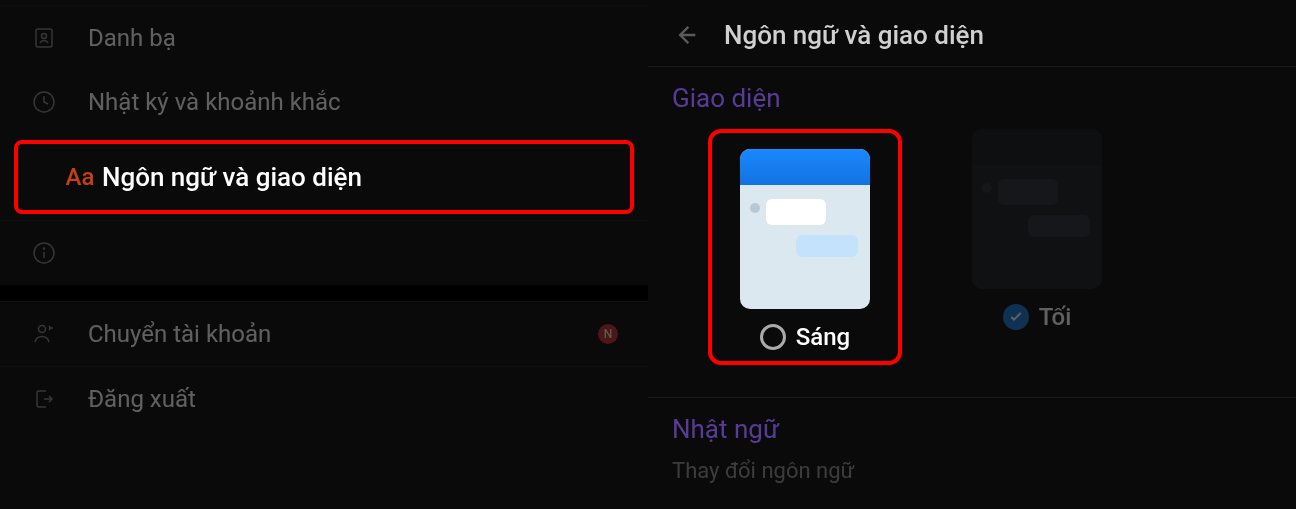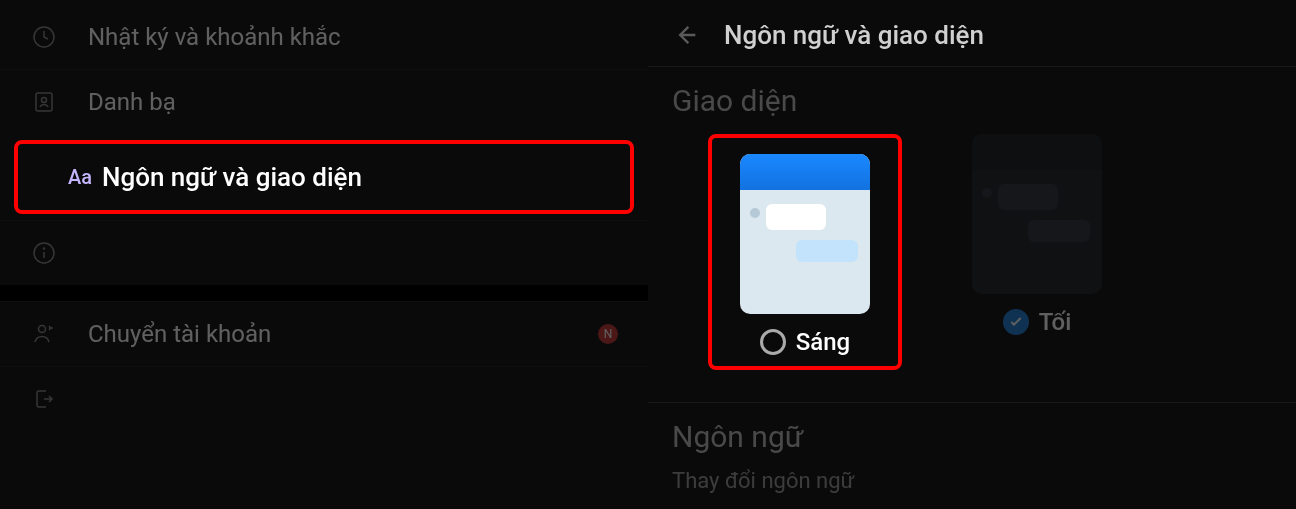--- a/index.html
+++ b/index.html
@@ -60,22 +60,22 @@
     .menu-item-highlight .icon {
       width: 28px;
       height: 28px;
       margin-right: 26px;
       display: flex;
       align-items: center;
       justify-content: center;
       flex-shrink: 0;
     }
     .menu-item-highlight .aa-text {
-      color: #c4b5fd;
-      font-size: 20px;
+      color: #c2410c;
+      font-size: 24px;
       font-weight: 500;
       margin-left: 36px;
     }
     .menu-item-highlight .label {
       font-size: 26px;
       font-weight: 500;
       color: #fff;
     }
     .gap {
       height: 16px;
@@ -104,42 +104,42 @@
       margin-right: 24px;
       opacity: 0.5;
       cursor: pointer;
     }
     .right-title {
       font-size: 26px;
       font-weight: 500;
       color: #d0d0d0;
     }
     .section-label {
-      font-size: 30px;
-      color: #737373;
+      font-size: 26px;
+      color: #8b5cf6;
       padding: 16px 24px 6px 24px;
       opacity: 0.6;
     }
     .theme-row {
       display: flex;
       gap: 70px;
       padding: 10px 20px 20px 60px;
       margin-bottom: 12px;
     }
     .theme-option {
       display: flex;
       flex-direction: column;
       align-items: center;
       cursor: pointer;
     }
     .theme-option.dimmed { opacity: 0.35; }
     .theme-box-hl {
       padding: 16px 28px 10px 28px;
       border: 4px solid #ff0000;
-      border-radius: 8px;
+      border-radius: 13px;
       display: flex;
       flex-direction: column;
       align-items: center;
     }
     .preview {
       width: 130px;
       height: 160px;
       border-radius: 10px;
       overflow: hidden;
       margin-bottom: 14px;
@@ -210,41 +210,41 @@
       color: #888;
       padding: 8px 24px;
       opacity: 0.4;
     }
   </style>
 </head>
 <body>
 
 <div class="panel-left">
 
-  <div class="menu-item first">
-    <span class="icon">
-      <svg viewBox="0 0 24 24" width="24" height="24" fill="none" stroke="#888" stroke-width="1.5">
-        <circle cx="12" cy="12" r="10"></circle>
-          <path d="M12 6v6l4 2"></path>
-      </svg>
-    </span>
-    <span class="label">Nhật ký và khoảnh khắc</span>
-  </div>
-
   <div class="menu-item">
     <span class="icon">
       <svg viewBox="0 0 24 24" width="24" height="24" fill="none" stroke="#888" stroke-width="1.5">
         <rect x="4" y="3" width="16" height="18" rx="2"></rect>
           <circle cx="12" cy="10" r="2.5"></circle>
           <path d="M8 17c1-2 3-2.5 4-2.5s3 .5 4 2.5"></path>
       </svg>
     </span>
     <span class="label">Danh bạ</span>
   </div>
 
+  <div class="menu-item first">
+    <span class="icon">
+      <svg viewBox="0 0 24 24" width="24" height="24" fill="none" stroke="#888" stroke-width="1.5">
+        <circle cx="12" cy="12" r="10"></circle>
+          <path d="M12 6v6l4 2"></path>
+      </svg>
+    </span>
+    <span class="label">Nhật ký và khoảnh khắc</span>
+  </div>
+
   <div class="menu-item-highlight">
     <span class="icon">
       <span class="aa-text">Aa</span>
     </span>
     <span class="label">Ngôn ngữ và giao diện</span>
   </div>
 
   <div class="menu-item">
     <span class="icon">
       <svg viewBox="0 0 24 24" width="24" height="24" fill="none" stroke="#888" stroke-width="1.5">
@@ -269,20 +269,21 @@
     <span class="badge-n">N</span>
   </div>
 
   <div class="menu-item">
     <span class="icon">
       <svg viewBox="0 0 24 24" width="24" height="24" fill="none" stroke="#888" stroke-width="1.5">
         <path d="M14 4h-7a2 2 0 0 0-2 2v12a2 2 0 0 0 2 2h7"></path>
           <path d="M12 12h8M17 9l3 3-3 3"></path>
       </svg>
     </span>
+    <span class="label">Đăng xuất</span>
   </div>
 </div>
 
 <div class="panel-right">
   <div class="right-header">
     <span class="back-arrow">
       <svg viewBox="0 0 24 24" width="28" height="28" fill="none" stroke="#aaa" stroke-width="2">
         <path d="M14 5l-7 7 7 7M7 12h13"></path>
       </svg>
     </span>
@@ -317,15 +318,15 @@
           <svg viewBox="0 0 24 24" width="16" height="16" fill="none" stroke="#fff" stroke-width="3">
               <path d="M5 12l4 4 10-10"></path>
             </svg>
         </span>
         <span class="rlabel">Tối</span>
       </div>
     </div>
   </div>
 
   <div style="border-top:1px solid #1a1a1a;"></div>
-  <div class="section-label">Ngôn ngữ</div>
+  <div class="section-label">Nhật ngữ</div>
   <div class="lang-change">Thay đổi ngôn ngữ</div>
 </div>
 
 </body></html>

